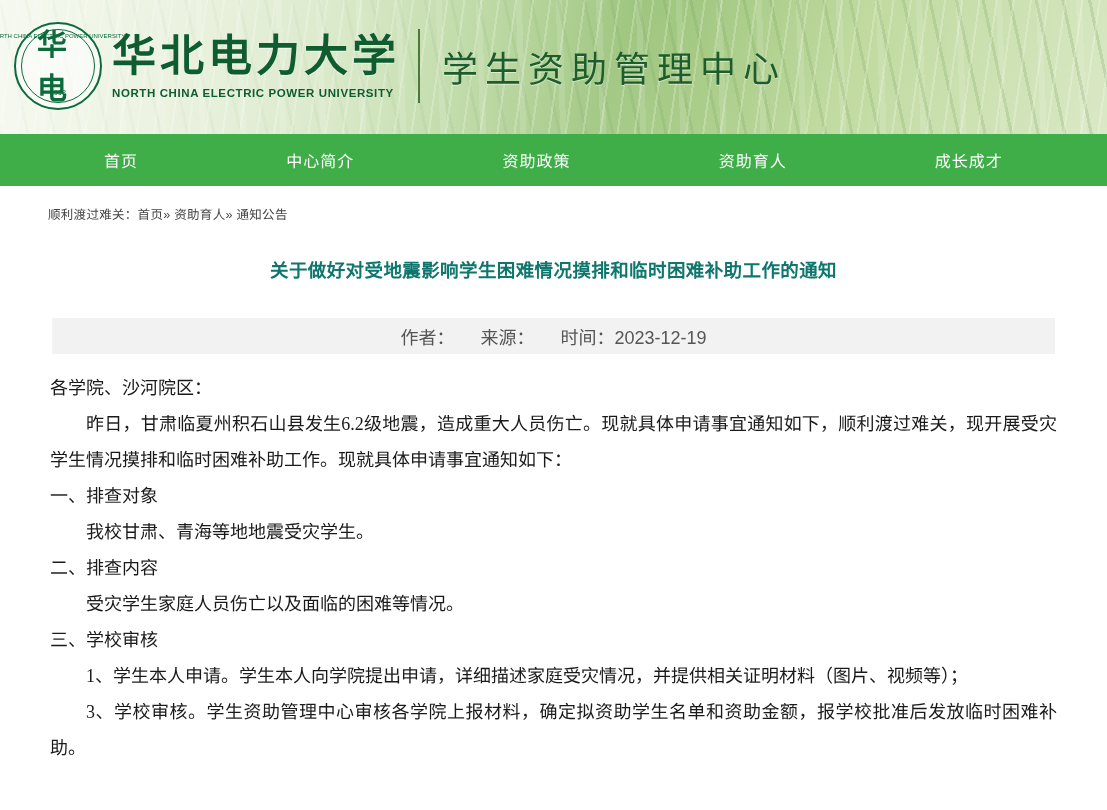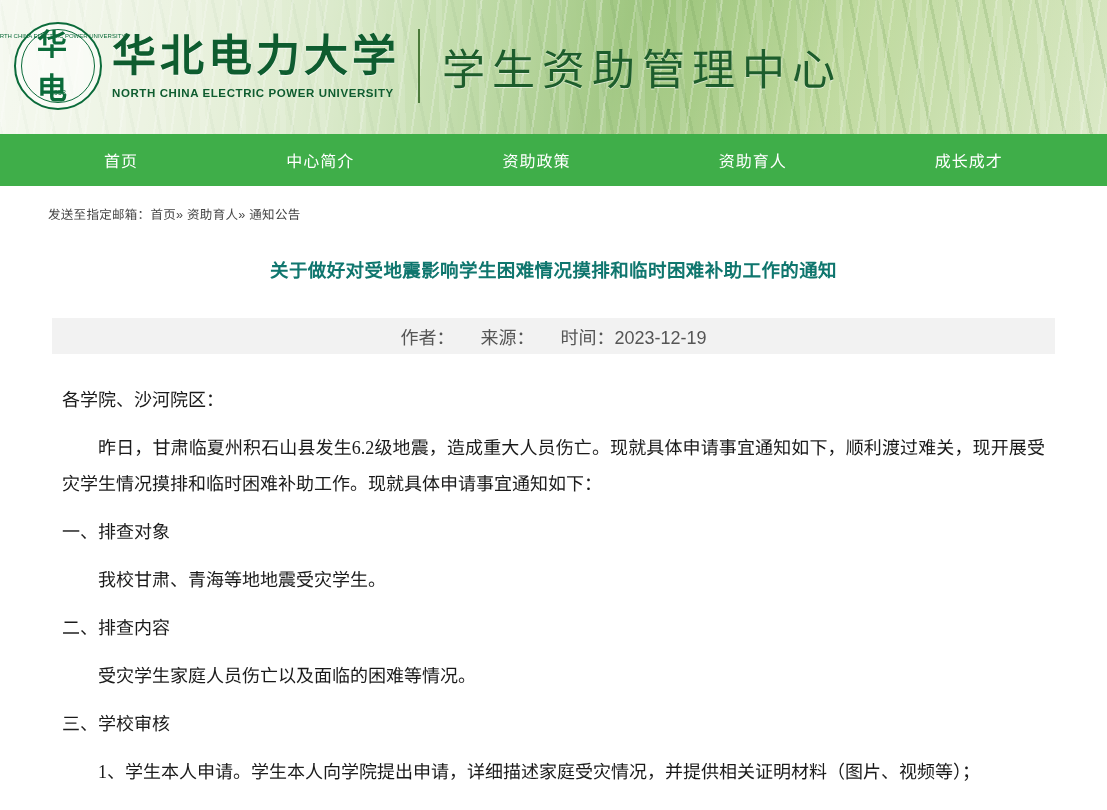--- a/index.html
+++ b/index.html
@@ -98,21 +98,21 @@
   }
   .divider-v {
     width: 2px;
     height: 74px;
     background: #4a7a3a;
     margin: 0 22px 0 18px;
     flex: 0 0 auto;
   }
   .center-name {
     font-family: "Liberation Serif", "DejaVu Serif", serif;
-    font-size: 43px;
+    font-size: 36px;
     color: #1d5d2c;
     letter-spacing: 7px;
     font-weight: normal;
     text-shadow: 0 1px 0 rgba(255,255,255,0.5);
   }
 
   
   .nav {
     height: 52px;
     background: #3fae49;
@@ -164,21 +164,21 @@
   }
 
   .article-body {
     font-family: "Liberation Serif", "DejaVu Serif", serif;
     font-size: 18px;
     color: #1a1a1a;
     line-height: 2.0;
     padding: 16px 2px 30px 2px;
     text-align: justify;
   }
-  .article-body p { margin: 12px; }
+  .article-body p { margin: 0; }
   .indent2 { text-indent: 2em; }
 </style>
 </head>
 <body>
 
 <div class="page">
 
   <div class="banner">
     <div class="blades"></div>
     <div class="wash"></div>
@@ -205,21 +205,21 @@
     <div class="nav-item">首页</div>
     <div class="nav-item">中心简介</div>
     <div class="nav-item">资助政策</div>
     <div class="nav-item">资助育人</div>
     <div class="nav-item">成长成才</div>
   </div>
 
   <div class="content">
 
     <div class="breadcrumb">
-      <span>发送至指定邮箱：</span><a href="#">首页</a><span>»</span>
+      <span>顺利渡过难关：</span><a href="#">首页</a><span>»</span>
       <a href="#">资助育人</a><span>»</span>
       <a href="#">通知公告</a>
     </div>
 
     <h1 class="article-title">关于做好对受地震影响学生困难情况摸排和临时困难补助工作的通知</h1>
 
     <div class="meta-bar">
       <span>作者：</span>
       <span>来源：</span>
       <span>时间：2023-12-19</span>

